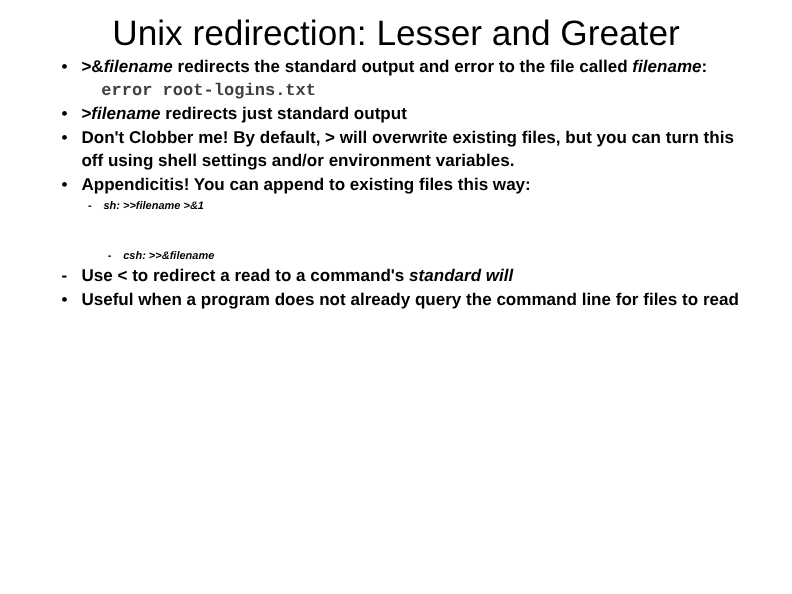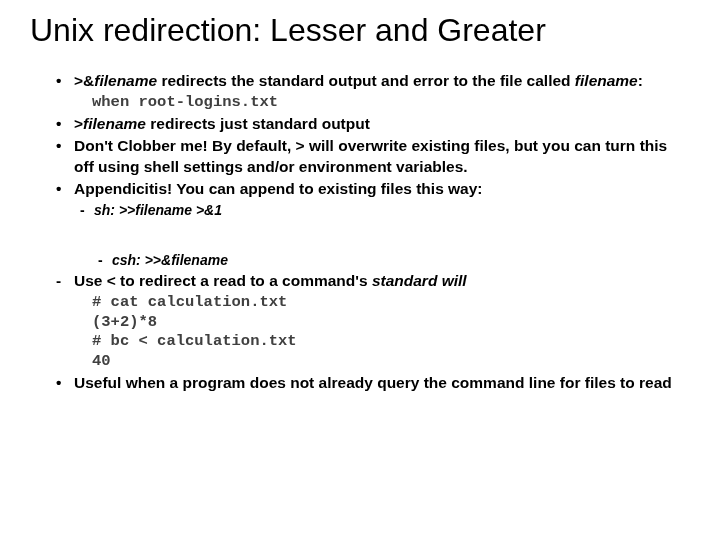--- a/index.html
+++ b/index.html
@@ -12,23 +12,23 @@
     color: #000;
     overflow: hidden;
   }
   .slide {
     padding: 12px 30px 0 30px;
     box-sizing: border-box;
   }
   .title {
     font-size: 32px;
     font-weight: normal;
-    text-align: left;
+    text-align: center;
     line-height: 1.15;
-    margin: 0 0 22px 0;
+    margin: 0 0 2px 0;
   }
   ul.top {
     margin: 0;
     padding: 0 0 0 30px;
     list-style: none;
     font-size: 15.5px;
     line-height: 1.3;
     font-weight: bold;
   }
   ul.top > li {
@@ -61,21 +61,21 @@
   .italic { font-style: italic; }
   ul.sub {
     list-style: none;
     margin: 2px 0 2px 6px;
     padding: 0;
   }
   ul.sub > li {
     position: relative;
     padding-left: 14px;
     font-style: italic;
-    font-size: 14px;
+    font-size: 10px;
     margin-bottom: 1px;
   }
   ul.sub > li::before {
     content: "-";
     position: absolute;
     left: 0;
     top: 0;
     font-style: normal;
   }
   ul.sub > li.indent2 {
@@ -87,44 +87,38 @@
 <body>
 
 <div class="slide">
   <h1 class="title">Unix redirection: Lesser and Greater</h1>
 
   <ul class="top">
 
     <li class="bullet">
       <span>&gt;&amp;</span><span class="italic">filename</span><span> redirects the standard output and error to the file called </span><span class="italic">filename</span><span>:</span>
       <div class="codeblock">
-        <div class="code">when root-logins.txt</div>
+        <div class="code">error root-logins.txt</div>
       </div>
     </li>
 
     <li class="bullet">
       <span>&gt;</span><span class="italic">filename</span><span> redirects just standard output</span>
     </li>
 
     <li class="bullet">Don't Clobber me!  By default, &gt; will overwrite existing files, but you can turn this off using shell settings and/or environment variables.</li>
 
     <li class="bullet">
       <span>Appendicitis!  You can append to existing files this way:</span>
       <ul class="sub">
         <li>sh: &gt;&gt;filename &gt;&amp;1</li>
         <li class="indent2">csh: &gt;&gt;&amp;filename</li>
       </ul>
     </li>
 
     <li class="dash">
       <span>Use </span><span>&lt;</span><span> to redirect a read to a command's </span><span class="italic">standard will</span>
-      <div class="codeblock">
-        <div class="code"># cat calculation.txt</div>
-        <div class="code">(3+2)*8</div>
-        <div class="code"># bc &lt; calculation.txt</div>
-        <div class="code">40</div>
-      </div>
     </li>
 
     <li class="bullet">Useful when a program does not already query the command line for files to read</li>
 
   </ul>
 </div>
 
 </body></html>

